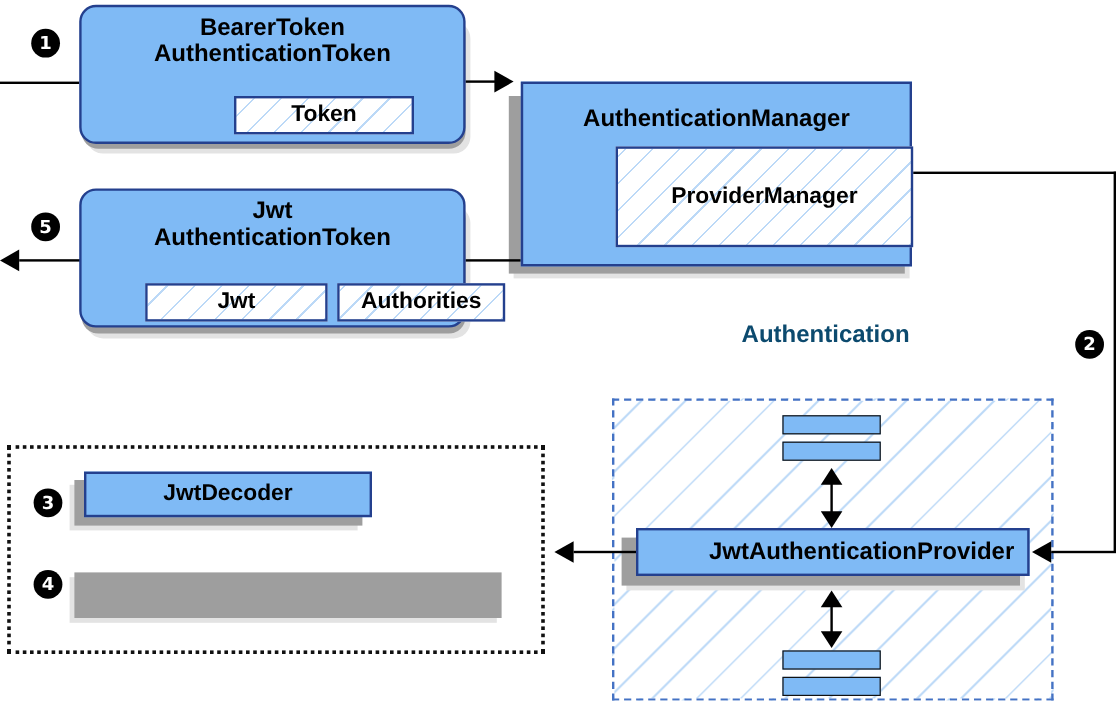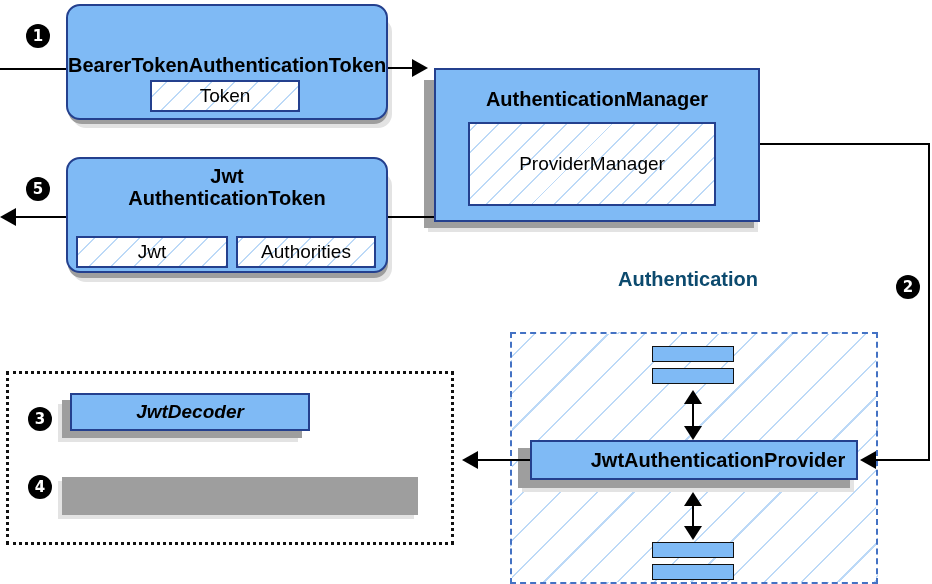--- a/index.html
+++ b/index.html
@@ -51,22 +51,23 @@
     border: 2px solid #24408E;
     background-color: #ffffff;
     background-image: repeating-linear-gradient(
         -45deg,
         #bcd9f7 0px, #bcd9f7 1.4px,
         rgba(255,255,255,0) 1.4px, rgba(255,255,255,0) 16px);
     display: flex;
     align-items: center;
     justify-content: center;
     color: #000;
-    font-weight: normal;
+    font-weight: bold;
     z-index: 8;
+    margin-left: 45px;
   }
 
   
   .dashed-hatch {
     position: absolute;
     box-sizing: border-box;
     border: 2px dashed #4472C4;
     background-color: #ffffff;
     background-image: repeating-linear-gradient(
         -45deg,
@@ -160,21 +161,21 @@
 <body>
 
 <div id="canvas">
 
   <div class="line-h" style="left:0px; top:68px; width:66px;"></div>
   <div class="bullet" style="left:26px; top:24px;">1</div>
 
   <div class="shadow-light shadow-round" style="left:72px; top:18px; width:320px; height:110px;"></div>
   <div class="shadow-dark shadow-round" style="left:68px; top:14px; width:320px; height:110px;"></div>
 
-  <div class="node node-round" style="left:66px; top:4px; width:322px; height:116px; flex-direction:row; justify-content:flex-start; padding-top:6px;">
+  <div class="node node-round" style="left:66px; top:4px; width:322px; height:116px; flex-direction:column; justify-content:flex-start; padding-top:6px;">
     <div class="t20">BearerToken</div>
     <div class="t20">AuthenticationToken</div>
   </div>
   <div class="hatchbox t19" style="left:150px; top:80px; width:150px; height:32px;">Token</div>
 
   <div class="line-h" style="left:388px; top:67px; width:32px;"></div>
   <div class="arrow-r" style="left:412px; top:59px;"></div>
 
   <div class="shadow-light" style="left:428px; top:84px; width:330px; height:148px;"></div>
   <div class="shadow-dark" style="left:424px; top:80px; width:330px; height:148px;"></div>
@@ -230,19 +231,19 @@
   <div class="minibar" style="left:652px; top:564px; width:82px; height:16px;"></div>
 
   <div class="line-h" style="left:478px; top:459px; width:52px;"></div>
   <div class="arrow-l" style="left:462px; top:451px;"></div>
 
   <div class="dotted-box" style="left:6px; top:371px; width:448px; height:174px;"></div>
 
   <div class="bullet" style="left:28px; top:407px;">3</div>
   <div class="shadow-light" style="left:58px; top:404px; width:240px; height:38px;"></div>
   <div class="shadow-dark" style="left:62px; top:400px; width:240px; height:38px;"></div>
-  <div class="node t19" style="left:70px; top:393px; width:240px; height:38px;font-style:italic;">JwtDecoder</div>
+  <div class="node t19" style="left:70px; top:393px; width:240px; height:38px;">JwtDecoder</div>
 
   <div class="bullet" style="left:28px; top:475px;">4</div>
   <div class="shadow-light" style="left:58px; top:481px; width:356px; height:38px;"></div>
   <div class="shadow-dark" style="left:62px; top:477px; width:356px; height:38px;"></div>
 
 </div>
 
 </body></html>

